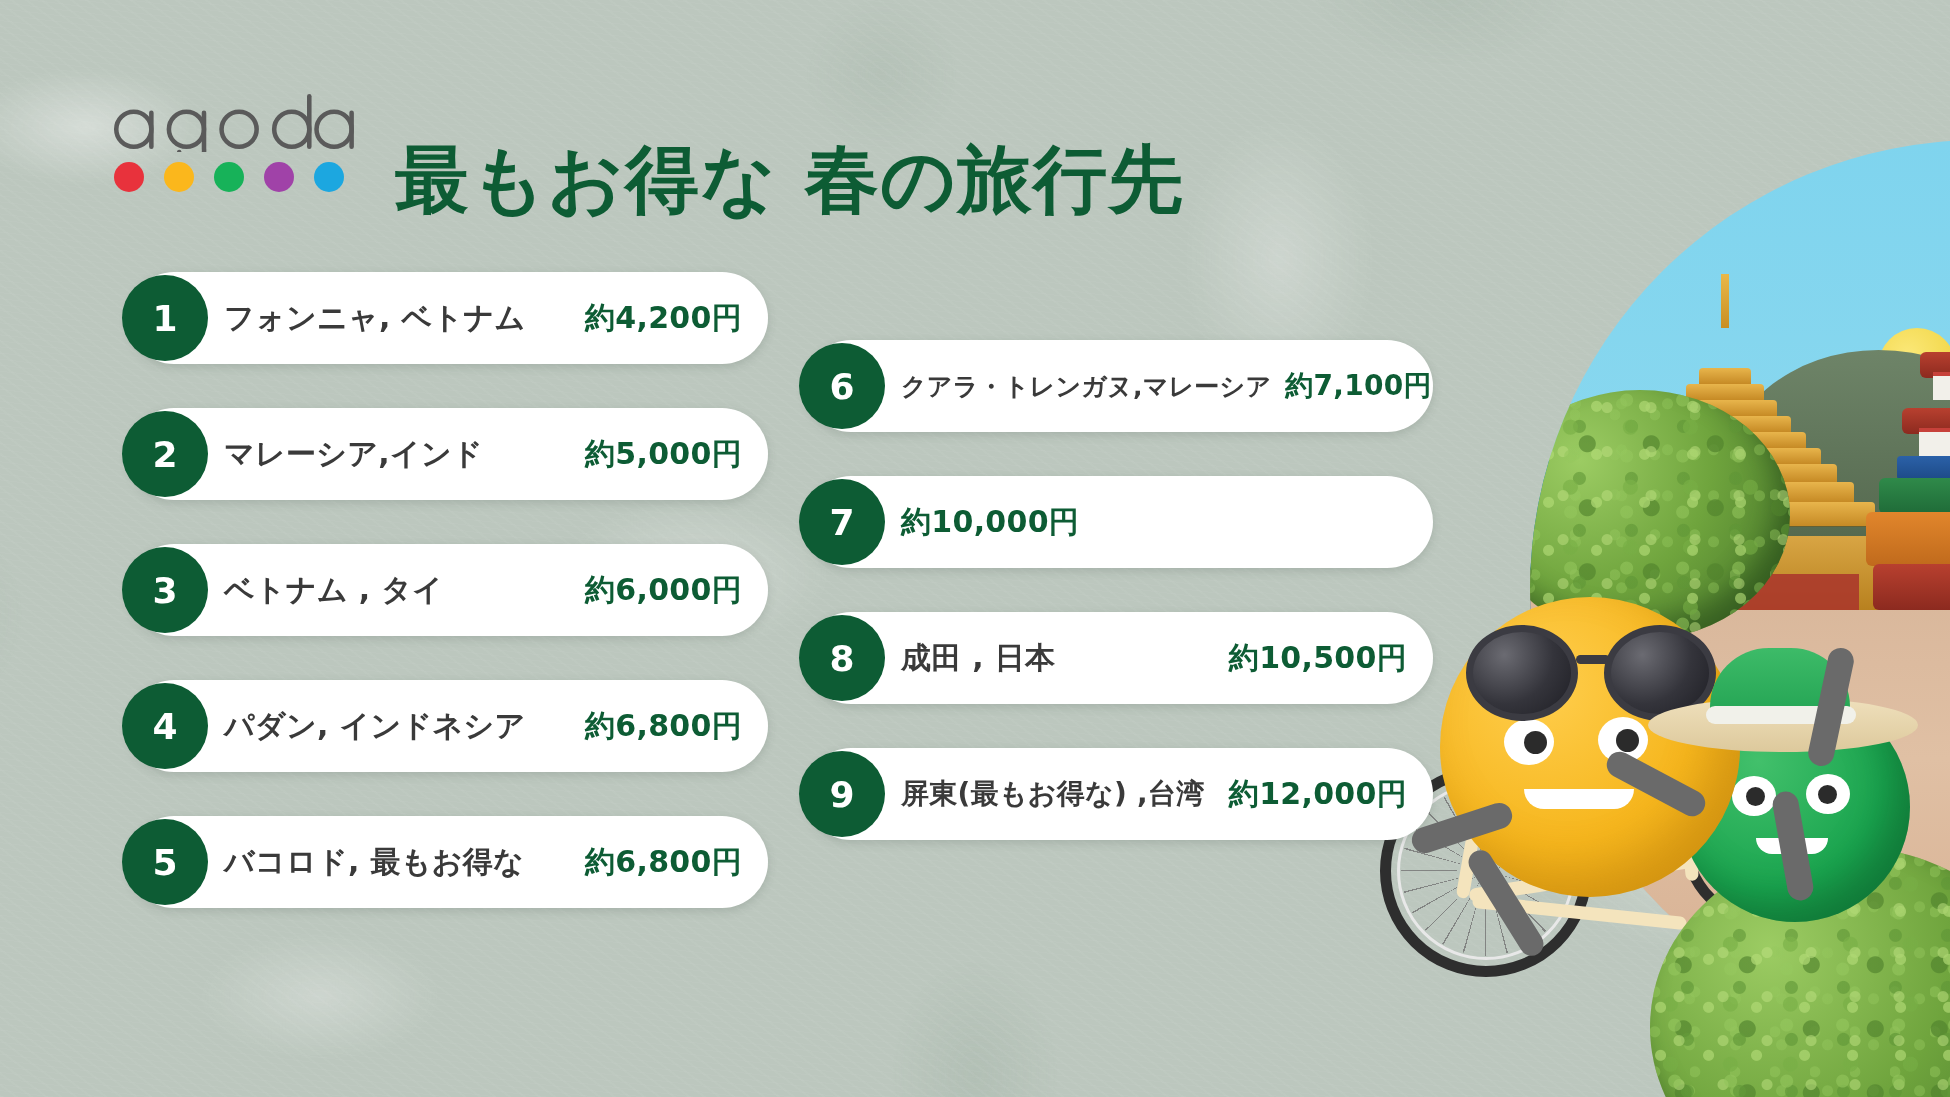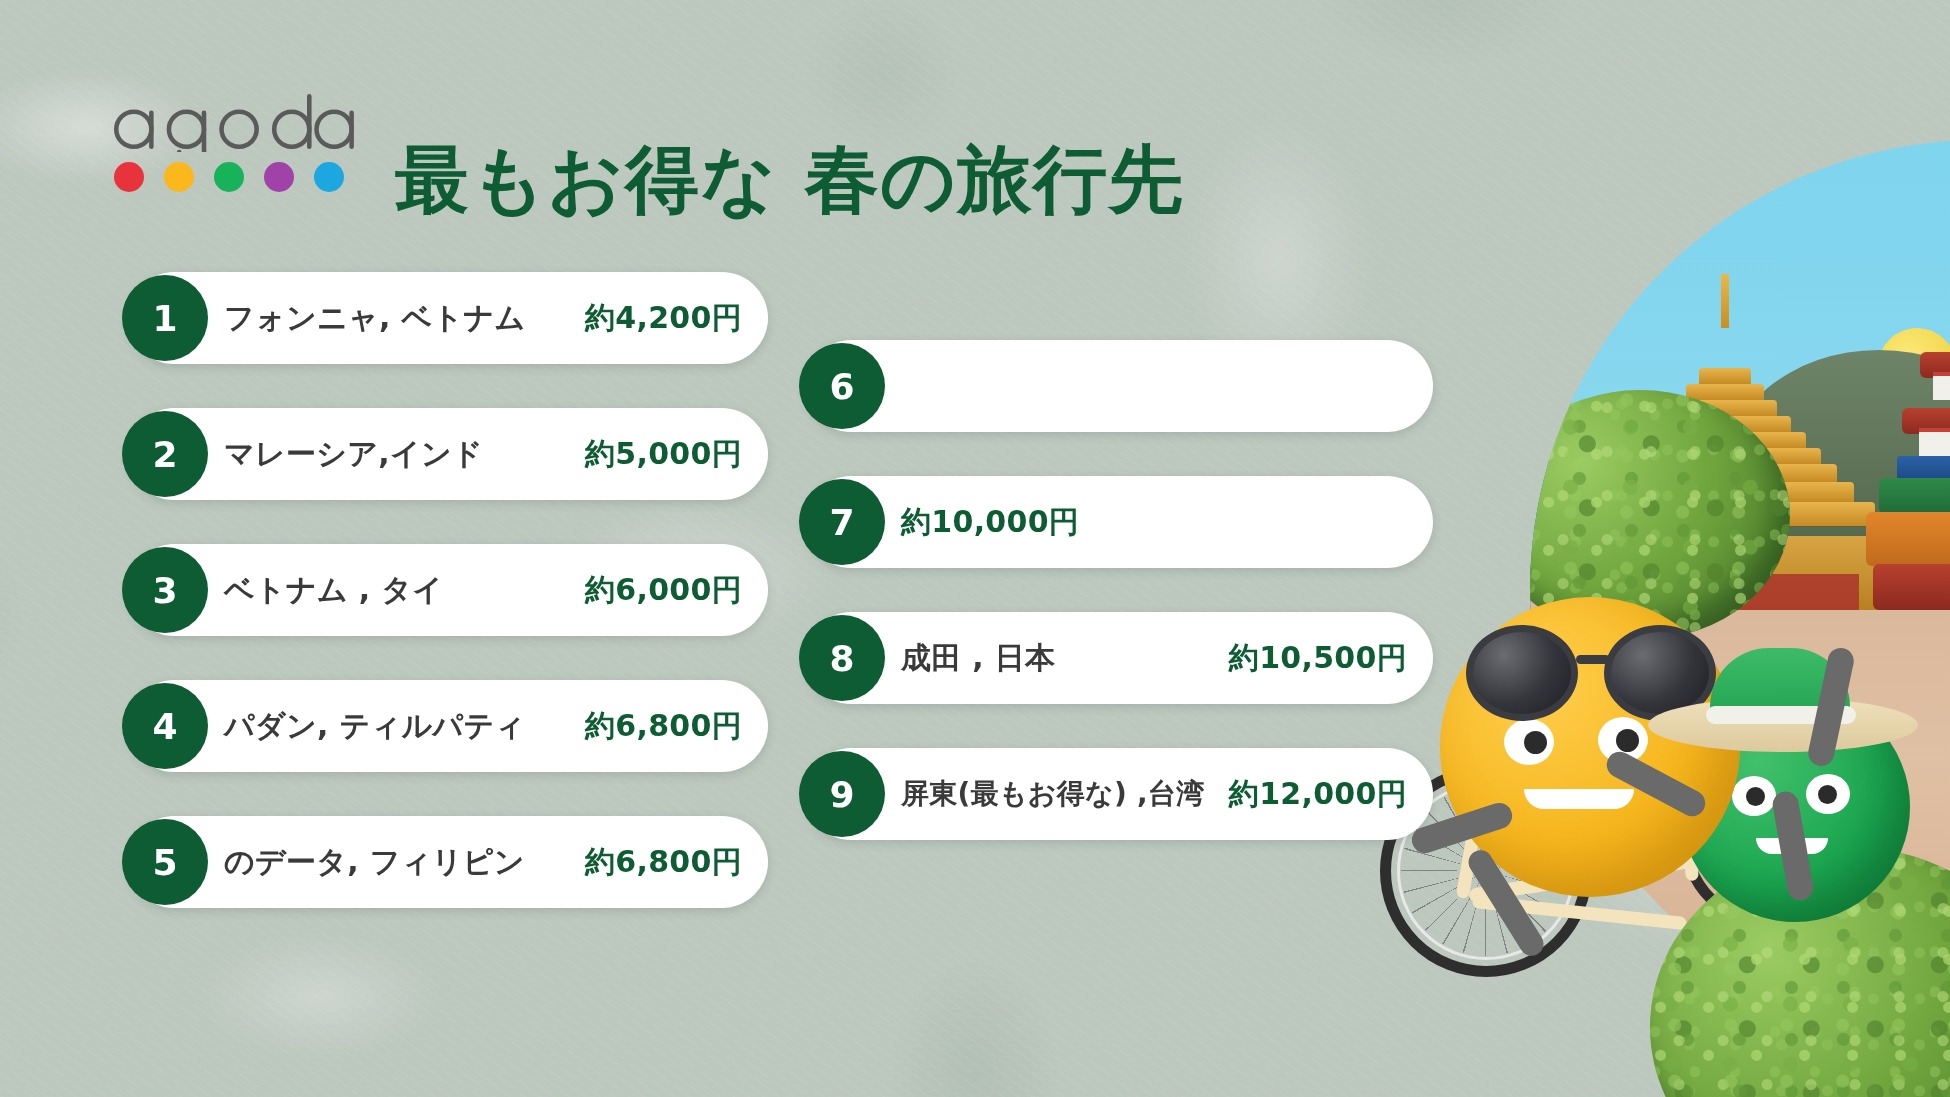--- a/index.html
+++ b/index.html
@@ -420,38 +420,42 @@
       <div class="badge">3</div>
       <div class="pill-body">
         <span class="place">ベトナム , タイ</span>
         <span class="price">約6,000円</span>
       </div>
     </div>
 
     <div class="pill">
       <div class="badge">4</div>
       <div class="pill-body">
-        <span class="place">パダン, ティルパティ</span>
+        <span class="place">パダン, インドネシア</span>
         <span class="price">約6,800円</span>
       </div>
     </div>
 
     <div class="pill">
       <div class="badge">5</div>
       <div class="pill-body">
-        <span class="place">のデータ, フィリピン</span>
+        <span class="place">バコロド, 最もお得な</span>
         <span class="price">約6,800円</span>
       </div>
     </div>
   </div>
 
   <div class="col col-right">
 
     <div class="pill sm">
       <div class="badge">6</div>
+      <div class="pill-body">
+        <span class="place">クアラ・トレンガヌ,マレーシア</span>
+        <span class="price">約7,100円</span>
+      </div>
     </div>
 
     <div class="pill md">
       <div class="badge">7</div>
       <div class="pill-body">
         <span class="price">約10,000円</span>
       </div>
     </div>
 
     <div class="pill">

